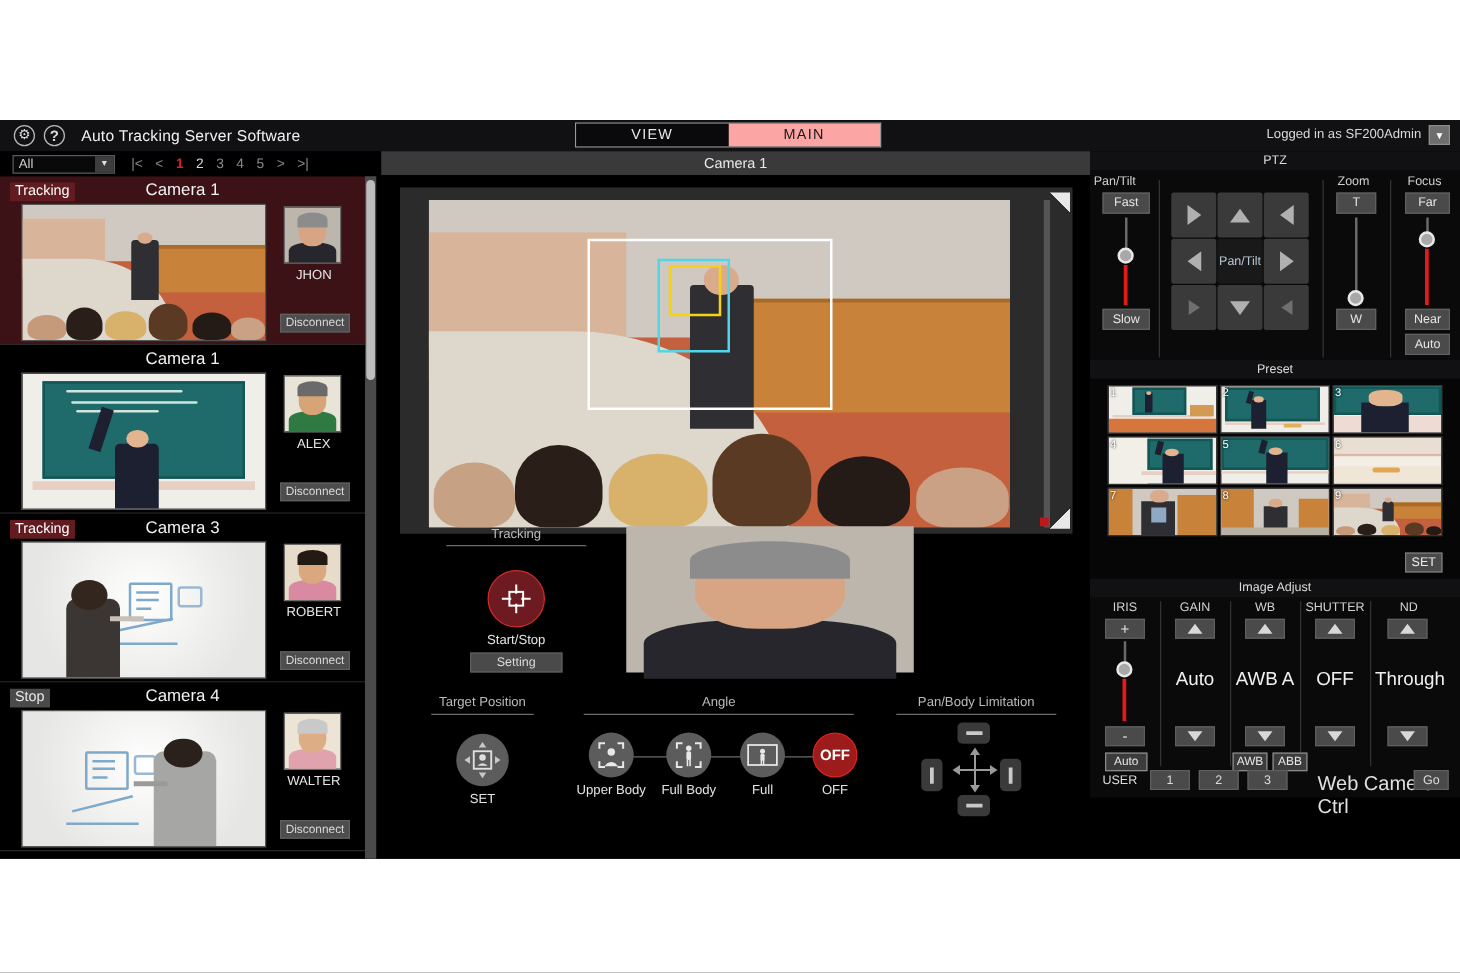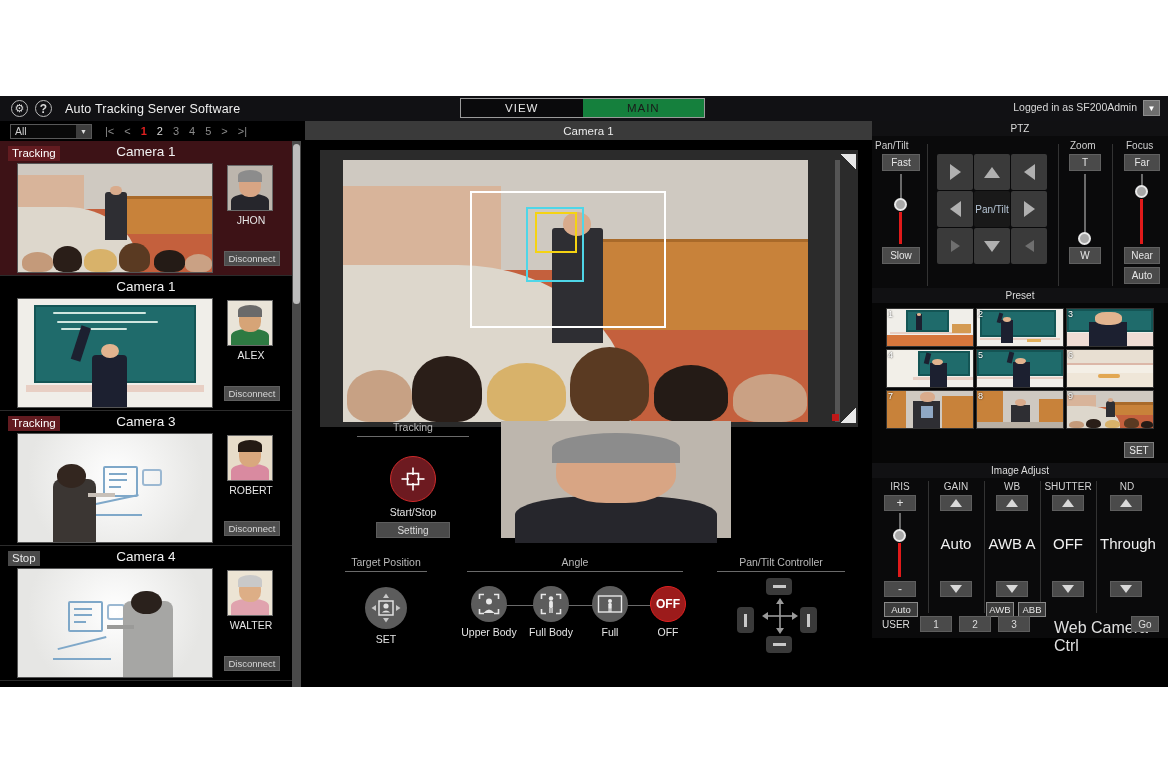--- a/index.html
+++ b/index.html
@@ -34,21 +34,21 @@
   .viewmain {
     position: absolute; left: 460px; top: 2px;
     display: flex; width: 245px; height: 20px;
     border: 1px solid #9a9a9a;
   }
   .vm-tab {
     flex: 1; display: flex; align-items: center; justify-content: center;
     font-size: 11.5px; letter-spacing: 1px;
   }
   .vm-tab.inactive { background: #0a0a0c; color: #e6e6e6; }
-  .vm-tab.active { background: #15803d; color: #1a1a1a; }
+  .vm-tab.active { background: #fca5a5; color: #1a1a1a; }
   .loginas {
     position: absolute; right: 31px; top: 5px;
     font-size: 10.5px; color: #d8d8d8; white-space: nowrap;
   }
   .login-caret {
     position: absolute; right: 8px; top: 4px;
     width: 17px; height: 16px; background: #6e6e6e;
     border: 1px solid #8d8d8d; color: #fff;
     display: flex; align-items: center; justify-content: center; font-size: 8px;
   }
@@ -655,21 +655,21 @@
         <div style="position:absolute;left:192px;top:0;display:flex;flex-direction:column;align-items:center;width:62px;">
           <div class="circbtn off">
             <span>OFF</span>
           </div>
           <div class="btn-cap">OFF</div>
         </div>
       </div>
     </div>
 
     <div class="sec" style="left:402px;top:435px;width:148px;">
-      <div class="sec-label">Pan/Tilt Controller</div>
+      <div class="sec-label">Pan/Body Limitation</div>
       <div class="sec-rule" style="margin:0 10px;"></div>
       <div style="position:relative;height:98px;margin-top:6px;">
         <div class="ptl-btn ptl-h" style="left:59px;top:0px;">
           <span class="ptl-dash"></span>
         </div>
         <div class="ptl-btn ptl-v" style="left:30px;top:29px;">
           <span class="ptl-pipe"></span>
         </div>
         <div class="ptl-btn ptl-v" style="left:93px;top:29px;">
           <span class="ptl-pipe"></span>

